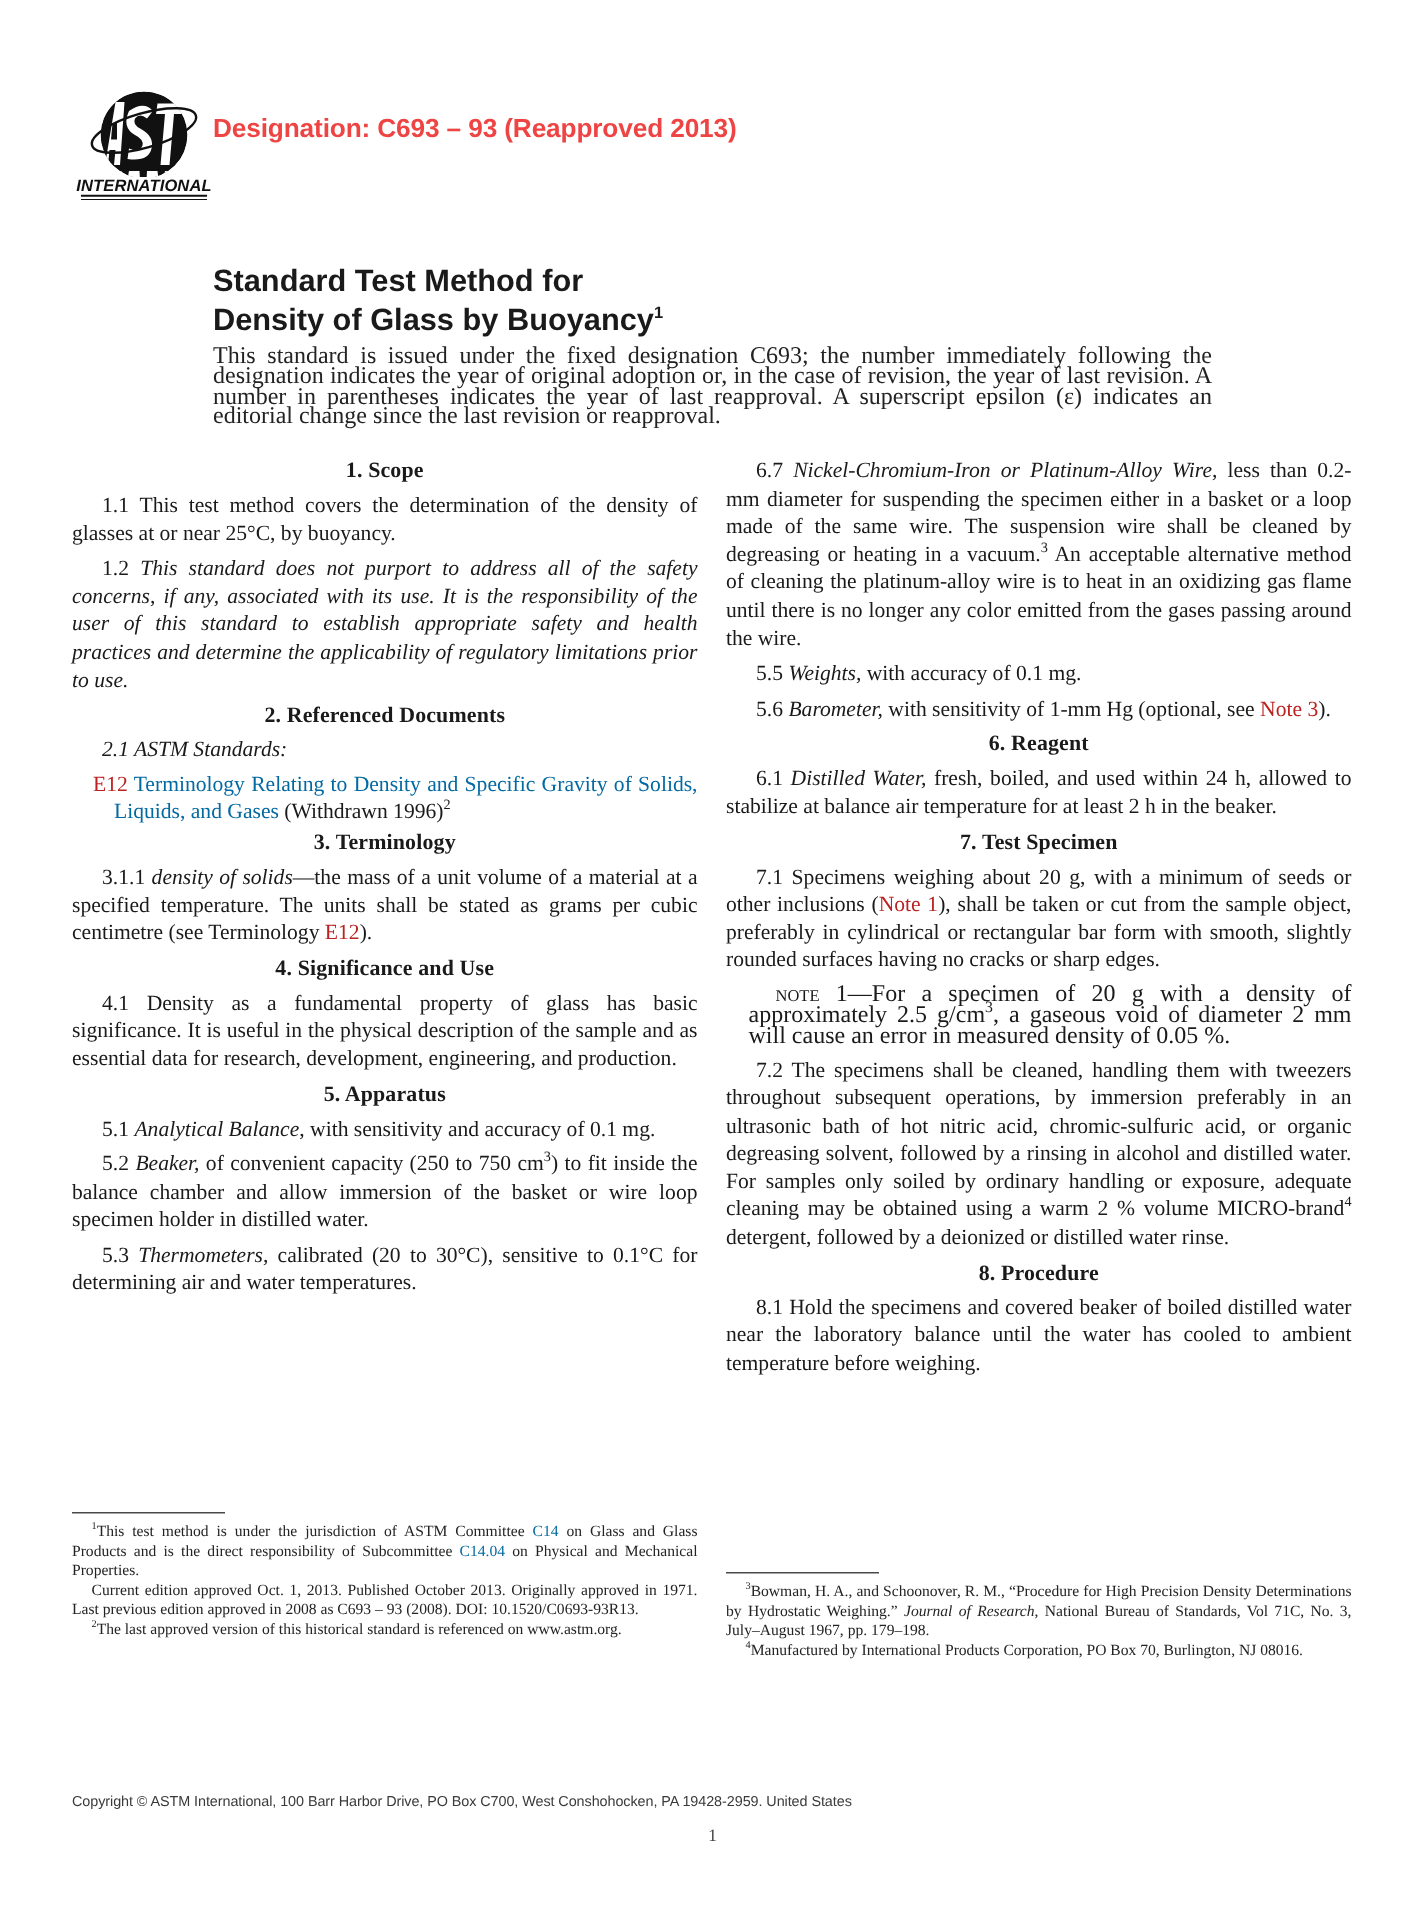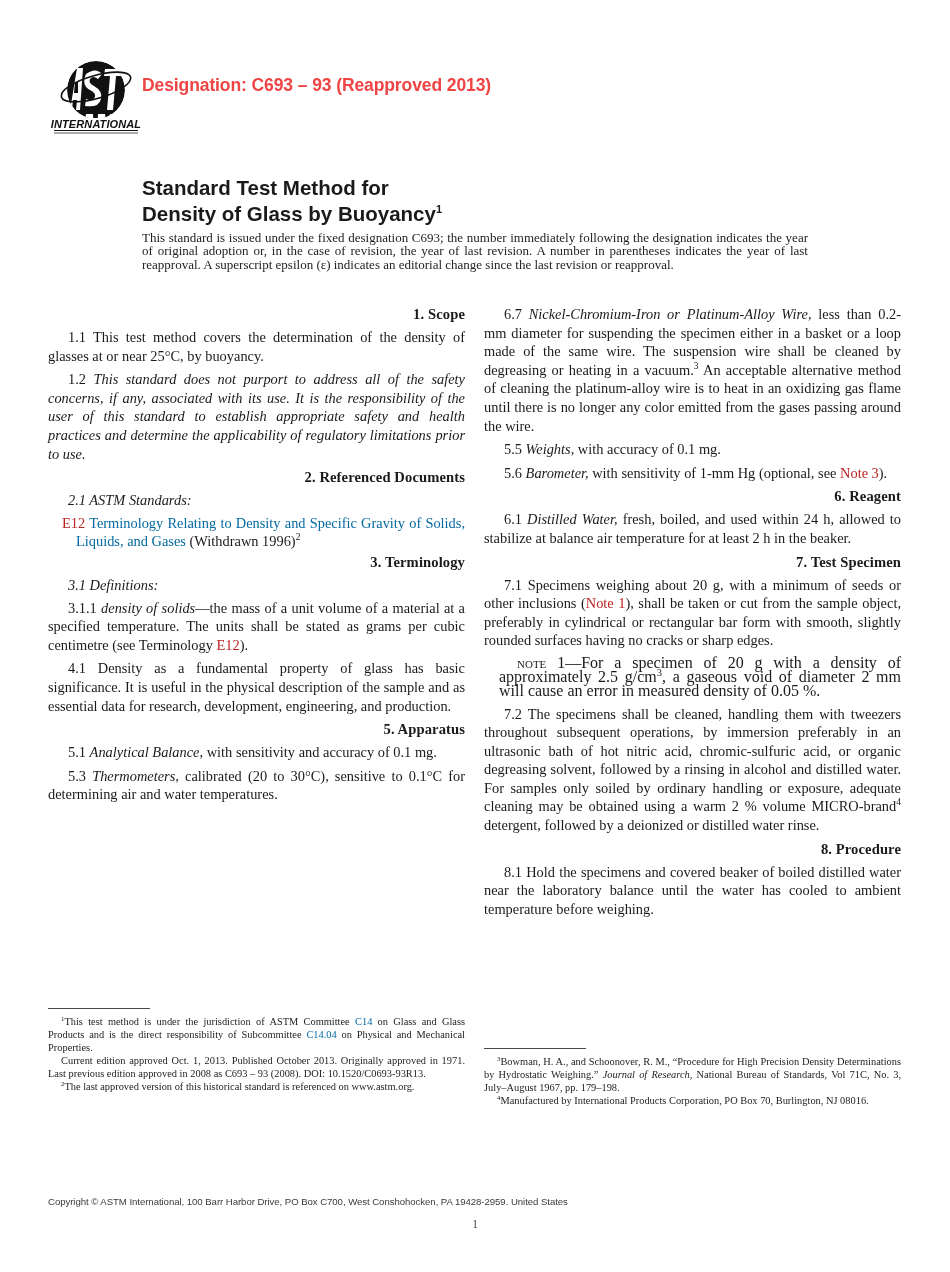--- a/index.html
+++ b/index.html
@@ -71,21 +71,21 @@
     font-size: 11px;
     vertical-align: super;
     line-height: 0;
   }
 
   .preamble {
     position: absolute;
     left: 142px;
     top: 231px;
     width: 666px;
-    font-size: 13px;
+    font-size: 16px;
     line-height: 13.4px;
     text-align: justify;
     color: #232323;
   }
 
   
   .col {
     position: absolute;
     top: 305px;
     width: 417px;
@@ -97,21 +97,21 @@
   }
   .col-left  { left: 48px; }
   .col-right { left: 484px; }
 
   h2.sec {
     font-size: 14.6px;
     font-weight: bold;
     margin: 0 0 4px 0;
     padding: 0;
     line-height: 19px;
-    text-align: right;
+    text-align: center;
     letter-spacing: 0.1px;
   }
   .sec-gap { margin-top: 17px; }
 
   p.para {
     margin: 0 0 5px 0;
     padding: 0;
     text-indent: 20px;
   }
   p.para.tight { margin-bottom: 4px; }
@@ -265,42 +265,44 @@
     </p>
 
     <p class="hang">
       <span class="lnk-red">E12</span>
       <span class="lnk">Terminology Relating to Density and Specific Gravity of Solids, Liquids, and Gases</span>
       <span>(Withdrawn 1996)</span><sup>2</sup>
     </p>
 
     <h2 class="sec sec-gap">3.  Terminology</h2>
 
-    <p class="para tight">
-      <i>3.1  Definitions:</i>
-    </p>
 
     <p class="para">
       <span>3.1.1</span>
       <i>density of solids</i><span>—the mass of a unit volume of a material at a specified temperature. The units shall be stated as grams per cubic centimetre (see Terminology </span><span class="lnk-red">E12</span><span>).</span>
     </p>
 
+    <h2 class="sec sec-gap">4.  Significance and Use</h2>
 
     <p class="para">
       <span>4.1</span>
       <span>Density as a fundamental property of glass has basic significance. It is useful in the physical description of the sample and as essential data for research, development, engineering, and production.</span>
     </p>
 
     <h2 class="sec sec-gap">5.  Apparatus</h2>
 
     <p class="para">
       <span>5.1</span>
       <i>Analytical Balance,</i><span> with sensitivity and accuracy of 0.1 mg.</span>
     </p>
 
+    <p class="para">
+      <span>5.2</span>
+      <i>Beaker,</i><span> of convenient capacity (250 to 750 cm</span><sup>3</sup><span>) to fit inside the balance chamber and allow immersion of the basket or wire loop specimen holder in distilled water.</span>
+    </p>
 
     <p class="para">
       <span>5.3</span>
       <i>Thermometers,</i><span> calibrated (20 to 30°C), sensitive to 0.1°C for determining air and water temperatures.</span>
     </p>
   </div>
 
   <div class="col col-right">
 
     <p class="para">

